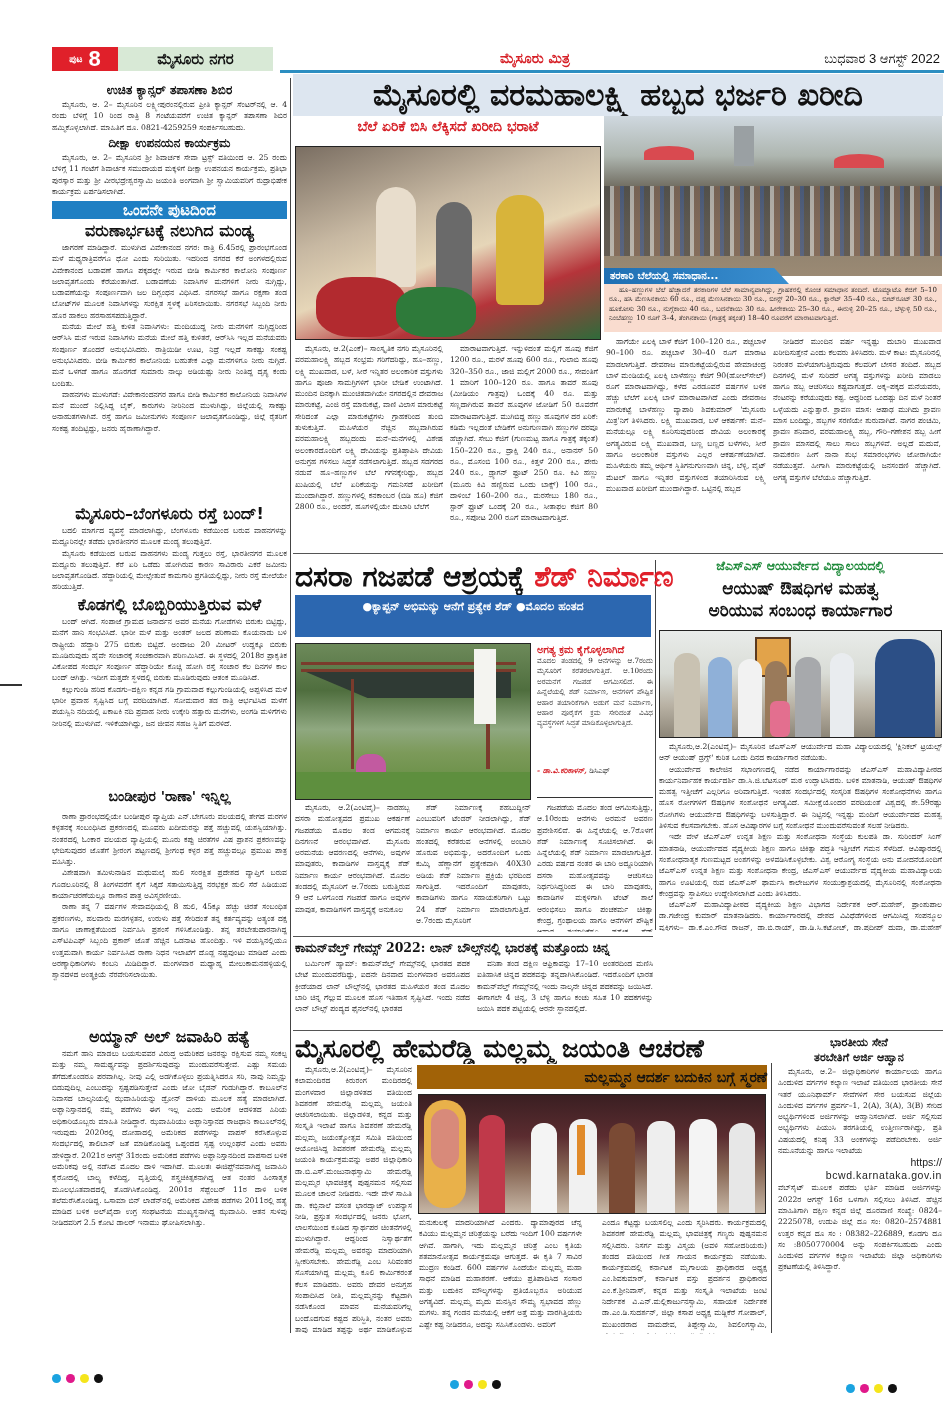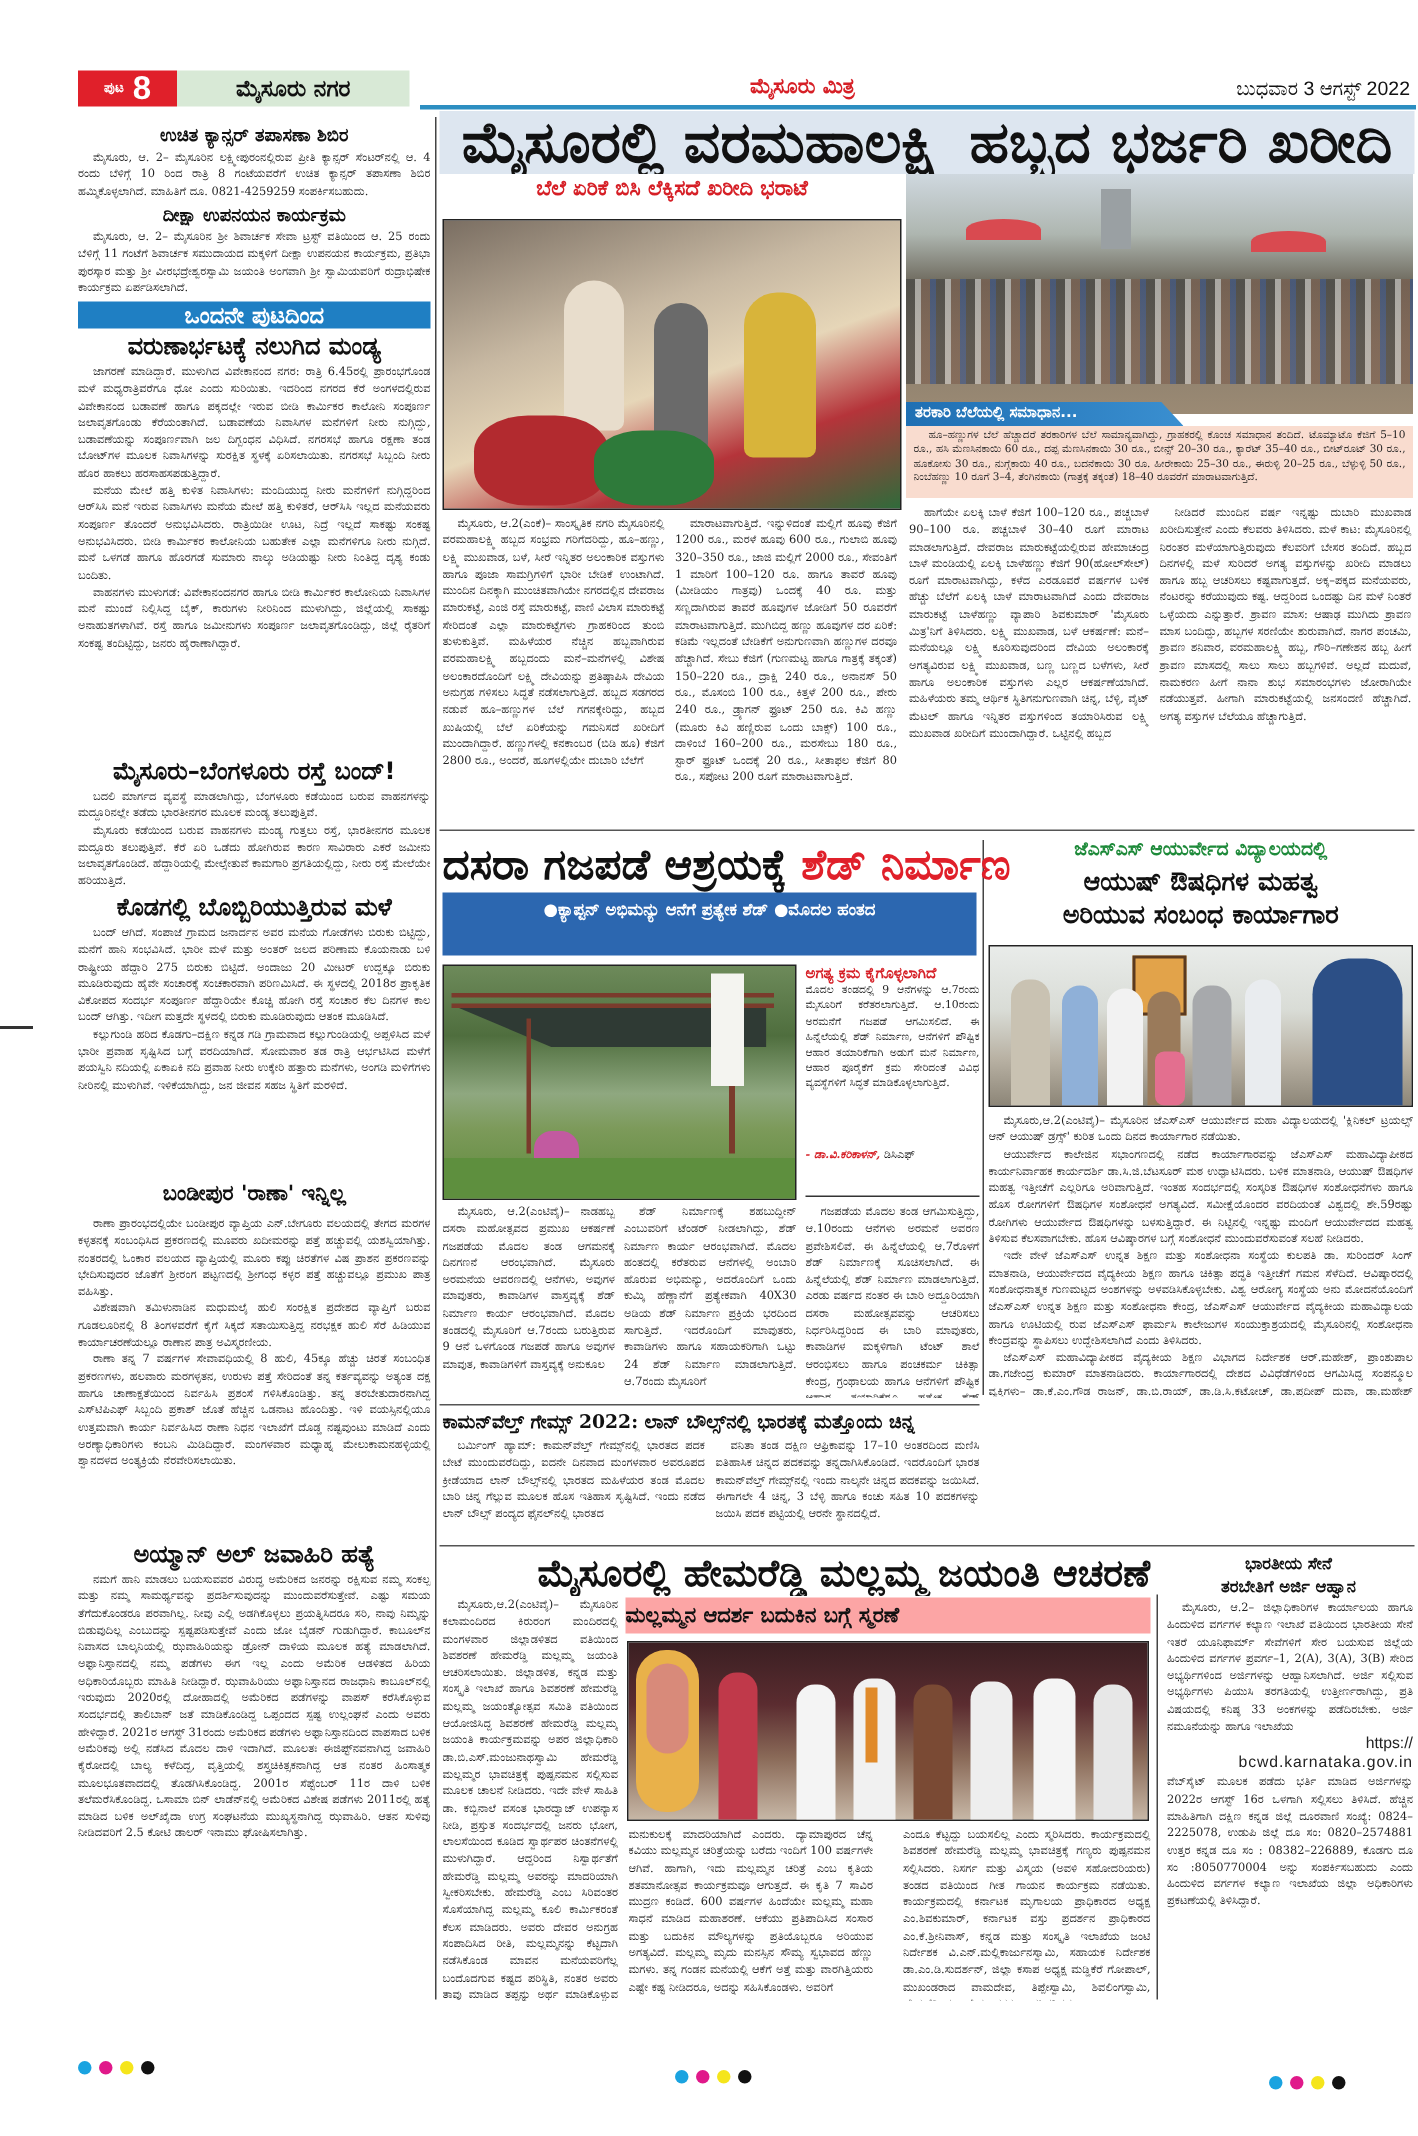--- a/index.html
+++ b/index.html
@@ -100,21 +100,21 @@
   </div>
 </div>
 <div class="abs dots" style="left:52px; top:1374px;">
   <span style="background:#1aa3e0"></span>
   <span style="background:#e0198a"></span>
   <span style="background:#f5e51b"></span>
   <span style="background:#111"></span>
 </div>
 
 <div class="abs" style="left:293px; top:74px; width:650px; height:42px; background:#dde6f0;">
-  <div class="kn" style="font-size:38px; font-weight:bold; text-align:center; line-height:42px; white-space:nowrap; overflow:hidden;">ಮೈಸೂರಲ್ಲಿ ವರಮಹಾಲಕ್ಷ್ಮಿ ಹಬ್ಬದ ಭರ್ಜರಿ ಖರೀದಿ</div>
+  <div class="kn" style="font-size:30px; font-weight:bold; text-align:center; line-height:42px; white-space:nowrap; overflow:hidden;">ಮೈಸೂರಲ್ಲಿ ವರಮಹಾಲಕ್ಷ್ಮಿ ಹಬ್ಬದ ಭರ್ಜರಿ ಖರೀದಿ</div>
 </div>
 <div class="abs kn" style="left:293px; top:118px; width:310px; text-align:center; color:#d61f26; font-weight:bold; font-size:14px;">ಬೆಲೆ ಏರಿಕೆ ಬಿಸಿ ಲೆಕ್ಕಿಸದೆ ಖರೀದಿ ಭರಾಟೆ</div>
 
 <div class="abs photo" style="left:295px; top:146px; width:306px; height:194px; background:linear-gradient(160deg,#7a6e62 0%,#c7b8a2 35%,#e6d6b8 55%,#b5343a 75%,#2f6b3a 100%);">
   <div style="position:absolute; left:80px; top:40px; width:40px; height:100px; background:#e8ddcc; border-radius:20px 20px 6px 6px;"></div>
   <div style="position:absolute; left:140px; top:55px; width:36px; height:100px; background:#6a6a6a; border-radius:18px 18px 6px 6px;"></div>
   <div style="position:absolute; left:200px; top:48px; width:48px; height:110px; background:#d8b43a; border-radius:22px 22px 6px 6px;"></div>
   <div style="position:absolute; left:20px; top:130px; width:90px; height:60px; background:#b22a2f; border-radius:40%;"></div>
   <div style="position:absolute; left:100px; top:140px; width:80px; height:50px; background:#2e7a3a; border-radius:40%;"></div>
 </div>
@@ -206,22 +206,22 @@
 </div>
 
 <div class="abs" style="left:295px; top:940px; width:358px; font-size:12.5px; font-weight:bold; white-space:nowrap; overflow:hidden;">ಕಾಮನ್‌ವೆಲ್ತ್ ಗೇಮ್ಸ್ 2022: ಲಾನ್ ಬೌಲ್ಸ್‌ನಲ್ಲಿ ಭಾರತಕ್ಕೆ ಮತ್ತೊಂದು ಚಿನ್ನ</div>
 <div class="abs body-text" style="left:295px; top:958px; width:175px; height:70px;">
     <p>ಬರ್ಮಿಂಗ್ ಹ್ಯಾಮ್: ಕಾಮನ್‌ವೆಲ್ತ್ ಗೇಮ್ಸ್‌ನಲ್ಲಿ ಭಾರತದ ಪದಕ ಬೇಟೆ ಮುಂದುವರೆದಿದ್ದು, ಐದನೇ ದಿನವಾದ ಮಂಗಳವಾರ ಅವರೂಪದ ಕ್ರೀಡೆಯಾದ ಲಾನ್ ಬೌಲ್ಸ್‌ನಲ್ಲಿ ಭಾರತದ ಮಹಿಳೆಯರ ತಂಡ ಮೊದಲ ಬಾರಿ ಚಿನ್ನ ಗೆಲ್ಲುವ ಮೂಲಕ ಹೊಸ ಇತಿಹಾಸ ಸೃಷ್ಟಿಸಿದೆ. ಇಂದು ನಡೆದ ಲಾನ್ ಬೌಲ್ಸ್ ಪಂದ್ಯದ ಫೈನಲ್‌ನಲ್ಲಿ ಭಾರತದ</p>
   </div>
 <div class="abs body-text" style="left:477px; top:958px; width:176px; height:70px;">
     <p>ವನಿತಾ ತಂಡ ದಕ್ಷಿಣ ಆಫ್ರಿಕಾವನ್ನು 17–10 ಅಂತರದಿಂದ ಮಣಿಸಿ ಐತಿಹಾಸಿಕ ಚಿನ್ನದ ಪದಕವನ್ನು ತನ್ನದಾಗಿಸಿಕೊಂಡಿದೆ. ಇದರೊಂದಿಗೆ ಭಾರತ ಕಾಮನ್‌ವೆಲ್ತ್ ಗೇಮ್ಸ್‌ನಲ್ಲಿ ಇಂದು ನಾಲ್ಕನೇ ಚಿನ್ನದ ಪದಕವನ್ನು ಜಯಿಸಿದೆ. ಈಗಾಗಲೇ 4 ಚಿನ್ನ, 3 ಬೆಳ್ಳಿ ಹಾಗೂ ಕಂಚು ಸಹಿತ 10 ಪದಕಗಳನ್ನು ಜಯಿಸಿ ಪದಕ ಪಟ್ಟಿಯಲ್ಲಿ ಆರನೇ ಸ್ಥಾನದಲ್ಲಿದೆ.</p>
   </div>
 
-<div class="abs kn" style="left:295px; top:1034px; width:472px; font-size:25px; font-weight:bold; white-space:nowrap; overflow:hidden;text-align:right;">ಮೈಸೂರಲ್ಲಿ ಹೇಮರೆಡ್ಡಿ ಮಲ್ಲಮ್ಮ ಜಯಂತಿ ಆಚರಣೆ</div>
-<div class="abs kn" style="left:417px; top:1065px; width:350px; height:24px; background:#fca5a5; text-align:left; font-size:14px; font-weight:bold; line-height:24px;">ಮಲ್ಲಮ್ಮನ ಆದರ್ಶ ಬದುಕಿನ ಬಗ್ಗೆ ಸ್ಮರಣೆ</div>
+<div class="abs kn" style="left:295px; top:1034px; width:472px; font-size:25px; font-weight:bold; white-space:nowrap; overflow:hidden;">ಮೈಸೂರಲ್ಲಿ ಹೇಮರೆಡ್ಡಿ ಮಲ್ಲಮ್ಮ ಜಯಂತಿ ಆಚರಣೆ</div>
+<div class="abs kn" style="left:417px; top:1065px; width:350px; height:24px; background:#a16207; text-align:right; font-size:14px; font-weight:bold; line-height:24px;">ಮಲ್ಲಮ್ಮನ ಆದರ್ಶ ಬದುಕಿನ ಬಗ್ಗೆ ಸ್ಮರಣೆ</div>
 <div class="abs photo" style="left:418px; top:1094px; width:348px; height:120px; background:linear-gradient(180deg,#3a1f22 0%,#5b2c30 35%,#8a6a58 65%,#c7b7a6 100%);">
   <div style="position:absolute; left:5px; top:5px; width:42px; height:108px; background:#e9b14a; border-radius:20px;"></div>
   <div style="position:absolute; left:12px; top:14px; width:28px; height:60px; background:#d88a7a; border-radius:14px;"></div>
   <div style="position:absolute; left:60px; top:20px; width:26px; height:100px; background:#c0394a; border-radius:12px 12px 0 0;"></div>
   <div style="position:absolute; left:112px; top:28px; width:26px; height:92px; background:#f4f4f4; border-radius:12px 12px 0 0;"></div>
   <div style="position:absolute; left:150px; top:24px; width:28px; height:96px; background:#f1f1f1; border-radius:12px 12px 0 0;"></div>
   <div style="position:absolute; left:158px; top:30px; width:8px; height:50px; background:#e08a2a;"></div>
   <div style="position:absolute; left:190px; top:28px; width:26px; height:92px; background:#7a4a34; border-radius:12px 12px 0 0;"></div>
   <div style="position:absolute; left:228px; top:26px; width:28px; height:94px; background:#eeeeee; border-radius:12px 12px 0 0;"></div>
   <div style="position:absolute; left:270px; top:24px; width:28px; height:96px; background:#f4f4f4; border-radius:12px 12px 0 0;"></div>

